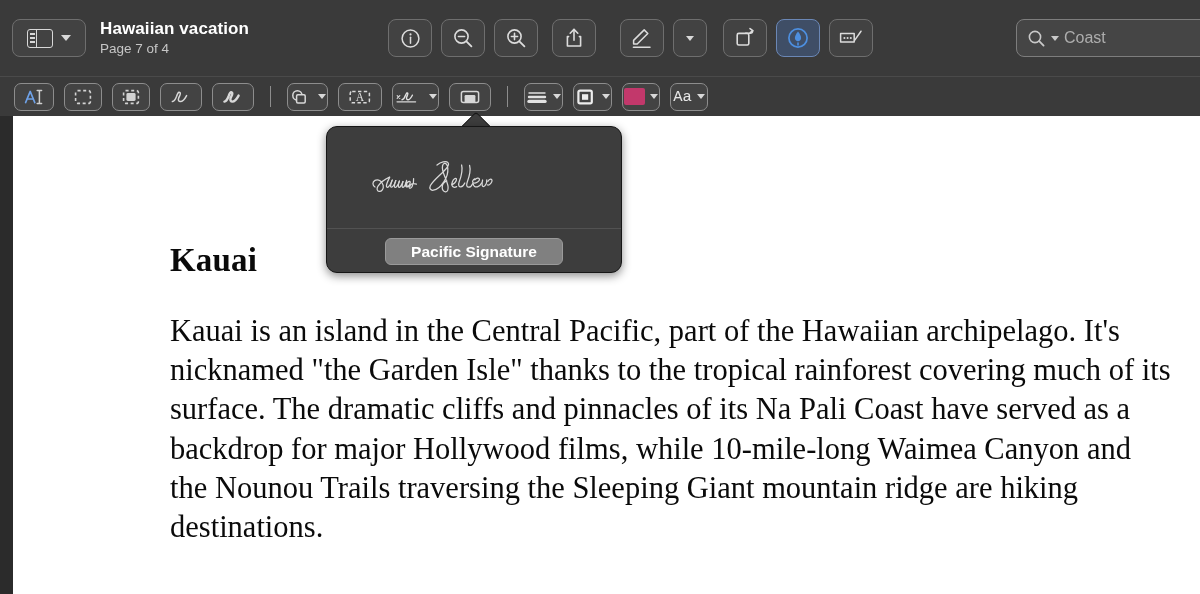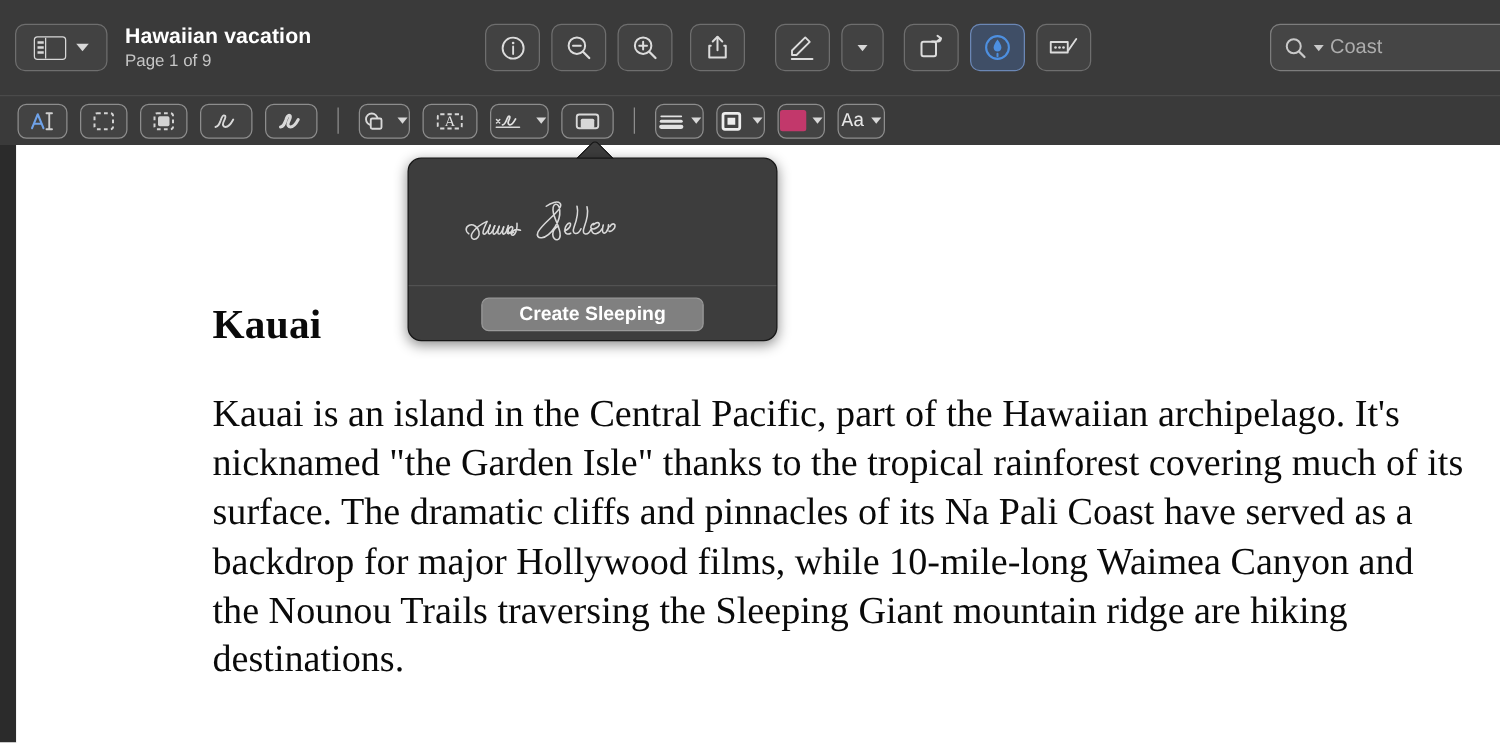--- a/index.html
+++ b/index.html
@@ -67,21 +67,21 @@
     display: flex; align-items: center; justify-content: center; gap: 5px;
     padding: 0 8px; min-width: 38px;
   }
   .mbtn.first { margin-left: 14px; }
   .mbtn.wide { padding: 0 1px; font-family: Liberation Mono, monospace; }
   .sep { width: 1px; height: 21px; background: #8d8d8d; margin-left: 16px; }
 
   
   .doc-area { position: absolute; left: 0; top: 116px; width: 1200px; height: 478px; background: #ffffff; }
   .strip { position: absolute; left: 0; top: 0; width: 13px; height: 478px; background: #2b2b2b; }
-  .page { position: absolute; left: 13px; top: 0; right: 0; bottom: 0; background: #fff; }
+  .page { position: absolute; left: 13px; top: 0; right: 0; bottom: 0; background: #fff; border-radius: 23px; }
   .heading {
     position: absolute; left: 157px; top: 126px;
     font-family: "Liberation Serif", serif; font-weight: bold;
     font-size: 33px; color: #0a0a0a; letter-spacing: .2px;
   }
   .body-copy {
     position: absolute; left: 157px; top: 196px; width: 1005px;
     font-family: "Liberation Serif", serif;
     font-size: 30.5px; line-height: 39.2px; color: #0a0a0a;
   }
@@ -125,21 +125,21 @@
             <i></i>
             <i></i>
             <i></i>
           </span>
       </span>
       <span class="chev"></span>
     </div>
 
     <div class="doc-titles">
       <div class="doc-title">Hawaiian vacation</div>
-      <div class="doc-sub">Page 1 of 9</div>
+      <div class="doc-sub">Page 7 of 4</div>
     </div>
 
     <div class="tb-group" style="margin-left:130px;">
 
       <div class="tbtn">
         <svg width="21" height="21" viewBox="0 0 21 21" fill="none">
           <circle cx="10.5" cy="10.5" r="8.4" stroke="#dcdcdc" stroke-width="1.5"></circle>
           <circle cx="10.5" cy="6.4" r="1.05" fill="#dcdcdc"></circle>
           <path d="M10.5 9.2v6" stroke="#dcdcdc" stroke-width="1.5" stroke-linecap="round"></path>
         </svg>
@@ -343,16 +343,16 @@
           <path d="M92.6 18c1.2 4.4-.6 12-2.4 16.8-1 2.8-.6 4.8 1.2 5 1.6.2 3.4-1.6 4.4-3.8"></path>
           <path d="M100.6 18.4c1.2 4.4-.6 12-2.4 16.8-1 2.8-.6 4.8 1.2 5 1.6.2 3.4-1.6 4.4-3.8"></path>
           <path d="M105.8 32.8c1.6-1.6 3.6-2.2 4.4-1.2.7.9 0 2.4-1.6 3.4-1.8 1.1-3.8 1.4-4.6.6-.9-.9-.2-2.6 1.8-3.8"></path>
           <path d="M104.2 36.8c.2 2.4 2 3.6 4.2 3 1.8-.5 3.4-2 4.2-3.8"></path>
           <path d="M113.6 33c-.6 2.4-.8 4.6-.4 5.6.5 1.2 1.8 1.2 2.8 0 1.3-1.5 2-4 1.8-5.8"></path>
           <path d="M118.8 34.4c1-1.6 2.6-2.6 3.6-2 1 .6.8 2.4-.6 4-1.2 1.4-2.8 2-3.6 1.4"></path>
         </g>
       </svg>
     </div>
     <div class="sig-divider"></div>
-    <div class="create-sig-btn">Create Sleeping</div>
+    <div class="create-sig-btn">Pacific Signature</div>
   </div>
 
 </div>
 
 </body></html>

